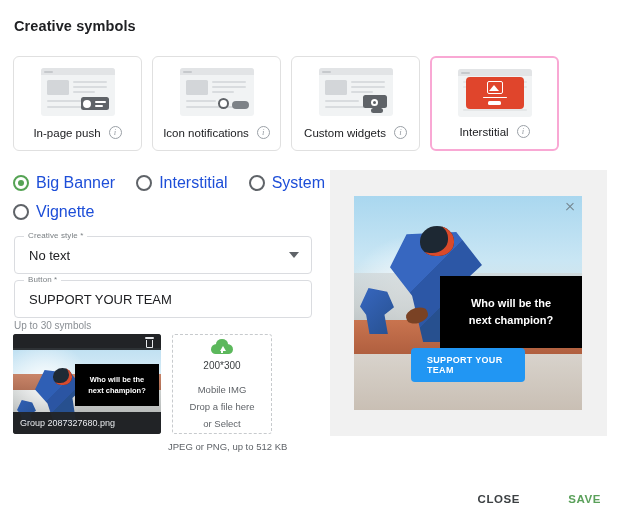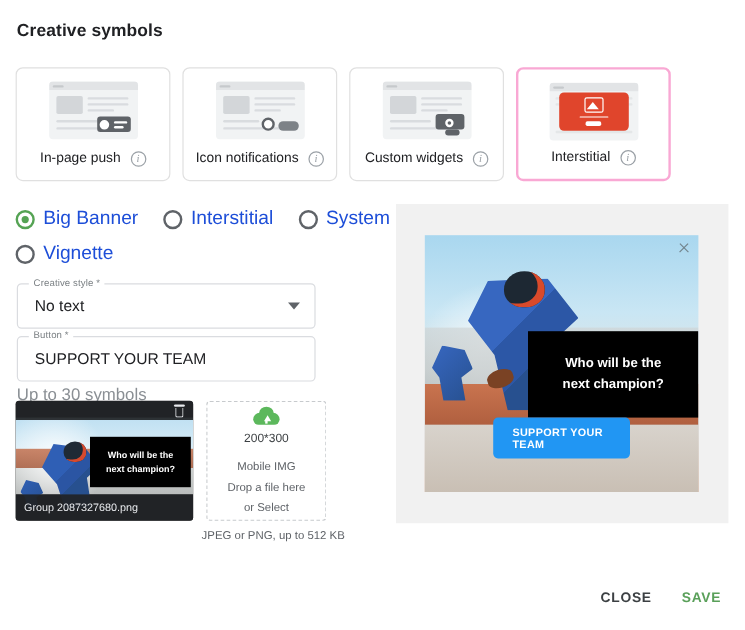--- a/index.html
+++ b/index.html
@@ -34,21 +34,21 @@
     cursor:pointer;
   }
   .card.selected{ border:2px solid #f9a8d4; }
   .card-thumb{
     margin-top:10px;
     width:76px; height:50px;
     display:flex; align-items:center; justify-content:center;
   }
   .card-foot{
     margin-top:auto; margin-bottom:11px;
-    display:flex; align-items:flex-start; gap:8px;
+    display:flex; align-items:center; gap:8px;
   }
   .card-label{ font-size:11.5px; color:#202124; }
   .info-ico{
     width:13px; height:13px; border-radius:50%;
     border:1px solid #9aa0a6; color:#9aa0a6;
     font-size:9px; line-height:11px; text-align:center;
     font-family:"Liberation Serif", serif; font-style:italic;
     flex:0 0 auto;
   }
 
@@ -111,42 +111,42 @@
   }
   .radio.on{ border-color:#55a354; }
   .radio.on:after{
     content:""; position:absolute; left:3px; top:3px;
     width:6px; height:6px; border-radius:50%; background:#55a354;
   }
   .radio-label{ font-size:16px; color:#1d4ed8; }
 
   
   .field{
-    position:absolute; left:14px; width:249px; height:38px;
+    position:absolute; left:14px; width:298px; height:38px;
     border:1px solid #dadce0; border-radius:4px; background:#fff;
   }
   .field .flabel{
     position:absolute; top:-6px; left:9px;
     background:#fff; padding:0 4px;
     font-size:8px; color:#7b8084; letter-spacing:.1px;
   }
   .field .fvalue{
     position:absolute; left:14px; top:50%; transform:translateY(-50%);
     font-size:13px; color:#202124;
   }
   .caret{
     position:absolute; right:12px; top:50%; transform:translateY(-50%);
     width:0;height:0;border-left:5px solid transparent;border-right:5px solid transparent;
     border-top:6px solid #5f6368;
   }
   #creative-style-field{ top:236px; }
   #button-field{ top:280px; height:38px; }
   .helper{
     position:absolute; left:14px; top:320px;
-    font-size:14px; color:#8a8f94;
+    font-size:10px; color:#8a8f94;
   }
 
   
   .thumb{
     position:absolute; left:13px; top:334px;
     width:148px; height:100px; border-radius:3px; overflow:hidden;
     background:#2d2f31;
   }
   .thumb .sky{
     position:absolute; left:0; right:0; top:14px; bottom:22px;
@@ -291,21 +291,21 @@
   }
   .ad .x:before,.ad .x:after{
     content:""; position:absolute; left:0; top:4.5px; width:10px; height:1.4px; background:#4a4a4a;
   }
   .ad .x:before{ transform:rotate(45deg); }
   .ad .x:after{ transform:rotate(-45deg); }
 
   
   .footer{
     position:absolute; right:14px; bottom:16px;
-    display:flex; align-items:flex-start; gap:13px;
+    display:flex; align-items:flex-start; gap:36px;
   }
   .btn-txt{
     font-size:11.5px; font-weight:700; letter-spacing:.6px;
     cursor:pointer; background:none; border:0; padding:4px 6px;
     font-family:"Liberation Sans", sans-serif;
   }
   .btn-close{ color:#3c4043; }
   .btn-save{ color:#5aa05a; }
 </style>
 </head>

